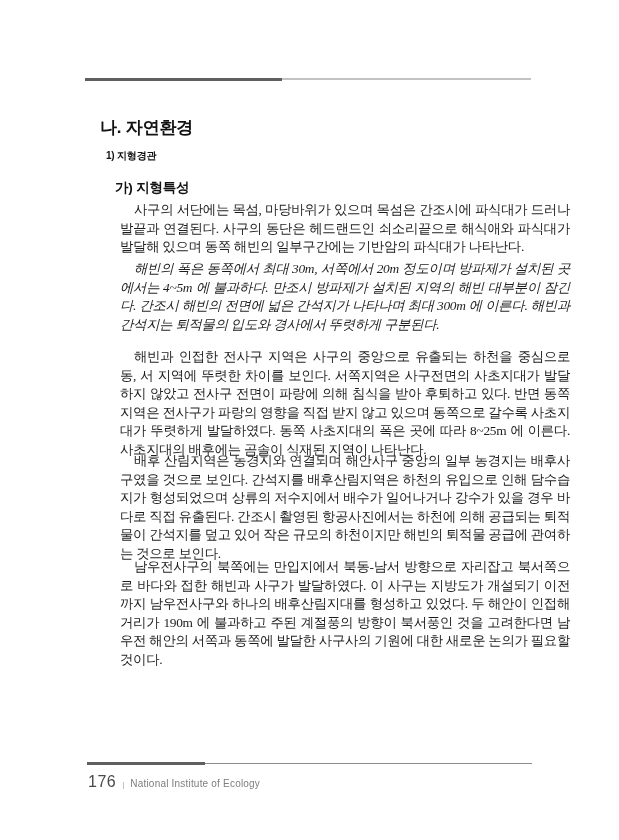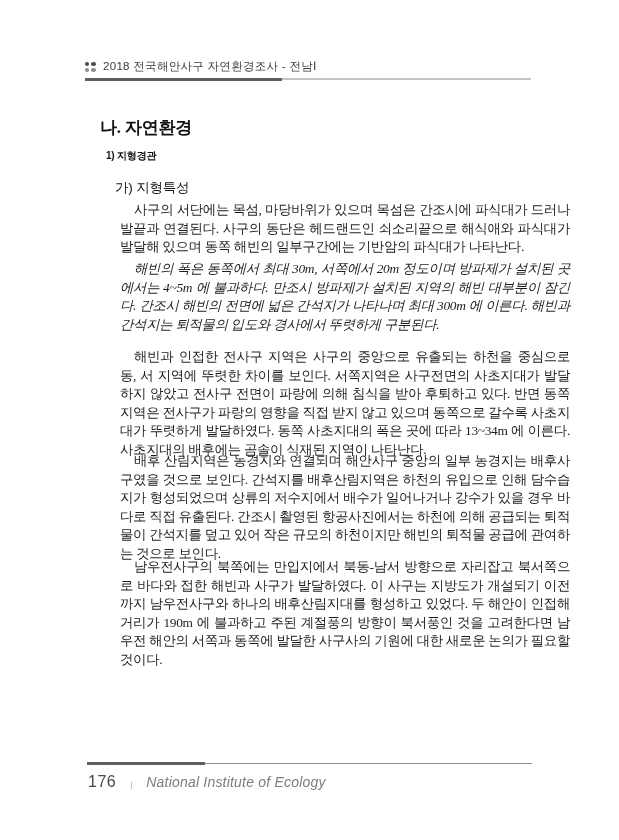--- a/index.html
+++ b/index.html
@@ -48,30 +48,29 @@
     align-items: flex-start;
   }
   .header-rule .dark  { width: 197px; height: 3px; background: #5f5f5f; }
   .header-rule .light { flex: 1; height: 2px; background: #c3c3c3; }
 
   
   .h1 {
     position: absolute; left: 100px; top: 116px;
     font-size: 17px; font-weight: bold; color: #111;
     letter-spacing: -0.2px;
-    font-family: Liberation Serif, serif;
   }
   .h2 {
     position: absolute; left: 106px; top: 149px;
     font-size: 10px; font-weight: bold; color: #111;
     letter-spacing: -0.2px;
   }
   .h3 {
     position: absolute; left: 115px; top: 179px;
-    font-size: 13.5px; font-weight: normal; color: #111;
+    font-size: 13.5px; font-weight: bold; color: #111;
     letter-spacing: -0.2px;
   }
 
   
   .para {
     position: absolute;
     left: 84px;
     width: 450px;
     font-family: "Liberation Serif", serif;
     font-size: 13.4px;
@@ -97,64 +96,54 @@
     display: flex;
     align-items: flex-start;
   }
   .footer-rule .dark  { width: 118px; height: 3px; background: #5f5f5f; }
   .footer-rule .light { flex: 1; height: 1.5px; background: #8d8d8d; margin-top: 0.5px; }
   .footer-row {
     position: absolute;
     left: 88px; top: 773px;
     display: flex;
     align-items: baseline;
-    gap: 14px;
+    gap: 6px;
   }
   .page-number {
     font-size: 16px;
     color: #4a4a4a;
     letter-spacing: 0.5px;
   }
   .footer-sep {
     font-size: 8px;
     color: #a0a0a0;
   }
   .institute {
-    font-size: 14px;
+    font-size: 10px;
     color: #7d7d7d;
     letter-spacing: 0.2px;
-    font-style: italic;
   }
 </style>
 </head>
 <body>
 
 <div class="page">
 
-  <div class="header-row">
-    <span class="dots-icon">
-      <i class="d1"></i>
-        <i class="d2"></i>
-        <i class="d3"></i>
-        <i class="d4"></i>
-    </span>
-    <span class="header-title">2018  전국해안사구 자연환경조사 - 전남Ⅰ</span>
-  </div>
   <div class="header-rule">
     <span class="dark"></span>
     <span class="light"></span>
   </div>
 
   <div class="h1">나. 자연환경</div>
   <div class="h2">1) 지형경관</div>
   <div class="h3">가) 지형특성</div>
 
   <p class="para p1">사구의 서단에는 목섬, 마당바위가 있으며 목섬은 간조시에 파식대가 드러나 발끝과 연결된다. 사구의 동단은 헤드랜드인 쇠소리끝으로 해식애와 파식대가 발달해 있으며 동쪽 해빈의 일부구간에는 기반암의 파식대가 나타난다.</p>
   <p class="para p2">해빈의 폭은 동쪽에서 최대 30m, 서쪽에서 20m 정도이며 방파제가 설치된 곳에서는 4~5m 에 불과하다. 만조시 방파제가 설치된 지역의 해빈 대부분이 잠긴다. 간조시 해빈의 전면에 넓은 간석지가 나타나며 최대 300m 에 이른다. 해빈과 간석지는 퇴적물의 입도와 경사에서 뚜렷하게 구분된다.</p>
-  <p class="para p3">해빈과 인접한 전사구 지역은 사구의 중앙으로 유출되는 하천을 중심으로 동, 서 지역에 뚜렷한 차이를 보인다. 서쪽지역은 사구전면의 사초지대가 발달하지 않았고 전사구 전면이 파랑에 의해 침식을 받아 후퇴하고 있다. 반면 동쪽지역은 전사구가 파랑의 영향을 직접 받지 않고 있으며 동쪽으로 갈수록 사초지대가 뚜렷하게 발달하였다. 동쪽 사초지대의 폭은 곳에 따라 13~34m 에 이른다. 사초지대의 배후에는 곰솔이 식재된 지역이 나타난다.</p>
+  <p class="para p3">해빈과 인접한 전사구 지역은 사구의 중앙으로 유출되는 하천을 중심으로 동, 서 지역에 뚜렷한 차이를 보인다. 서쪽지역은 사구전면의 사초지대가 발달하지 않았고 전사구 전면이 파랑에 의해 침식을 받아 후퇴하고 있다. 반면 동쪽지역은 전사구가 파랑의 영향을 직접 받지 않고 있으며 동쪽으로 갈수록 사초지대가 뚜렷하게 발달하였다. 동쪽 사초지대의 폭은 곳에 따라 8~25m 에 이른다. 사초지대의 배후에는 곰솔이 식재된 지역이 나타난다.</p>
   <p class="para p4">배후 산림지역은 농경지와 연결되며 해안사구 중앙의 일부 농경지는 배후사구였을 것으로 보인다. 간석지를 배후산림지역은 하천의 유입으로 인해 담수습지가 형성되었으며 상류의 저수지에서 배수가 일어나거나 강수가 있을 경우 바다로 직접 유출된다. 간조시 촬영된 항공사진에서는 하천에 의해 공급되는 퇴적물이 간석지를 덮고 있어 작은 규모의 하천이지만 해빈의 퇴적물 공급에 관여하는 것으로 보인다.</p>
   <p class="para p5">남우전사구의 북쪽에는 만입지에서 북동-남서 방향으로 자리잡고 북서쪽으로 바다와 접한 해빈과 사구가 발달하였다. 이 사구는 지방도가 개설되기 이전까지 남우전사구와 하나의 배후산림지대를 형성하고 있었다. 두 해안이 인접해 거리가 190m 에 불과하고 주된 계절풍의 방향이 북서풍인 것을 고려한다면 남우전 해안의 서쪽과 동쪽에 발달한 사구사의 기원에 대한 새로운 논의가 필요할 것이다.</p>
 
   <div class="footer-rule">
     <span class="dark"></span>
     <span class="light"></span>
   </div>
   <div class="footer-row">
     <span class="page-number">176</span>
     <span class="footer-sep">|</span>

